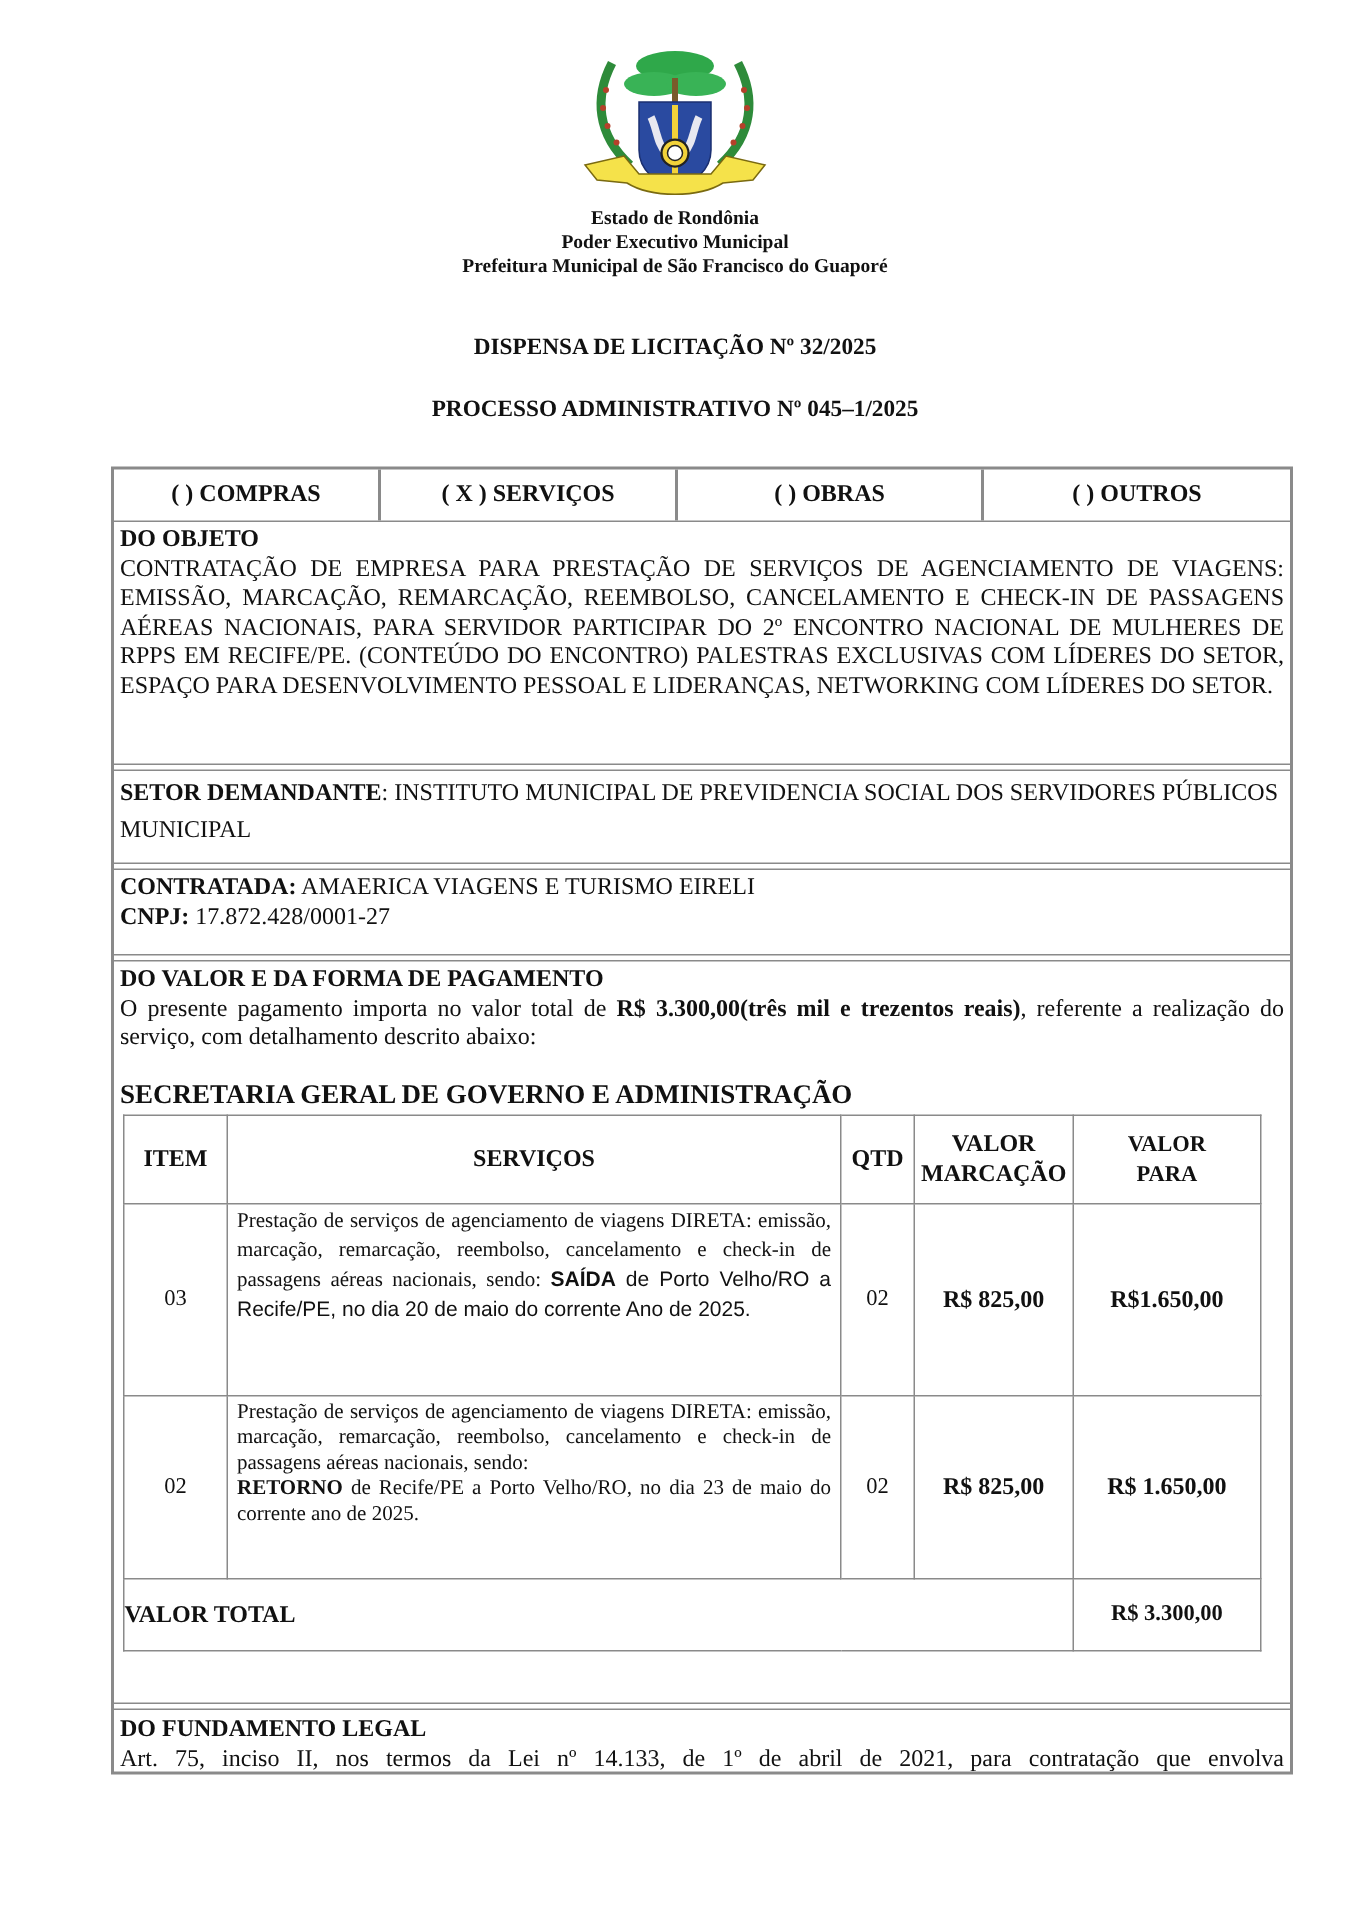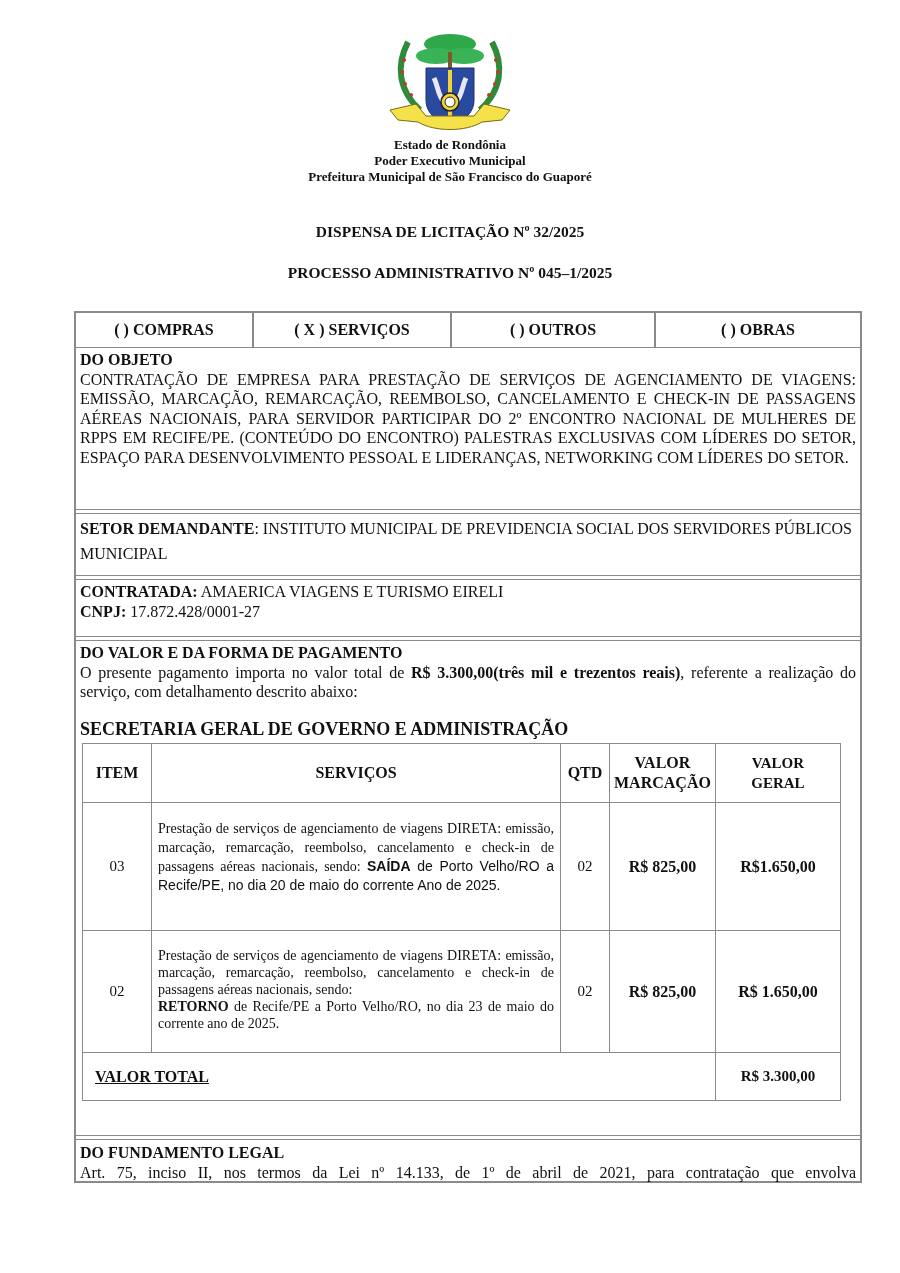--- a/index.html
+++ b/index.html
@@ -18,21 +18,21 @@
 
     .section { position: absolute; left: 0; width: 100%; box-sizing: border-box; padding: 2px 4px 0 4px; font-size: 16px; line-height: 19.5px; }
     .sep { position: absolute; left: 0; width: 100%; height: 5px; border-top: 1px solid #8a8a8a; border-bottom: 1px solid #8a8a8a; box-sizing: border-box; }
     .justify { text-align: justify; text-align-last: left; }
     b { font-weight: bold; }
 
     .items { position: absolute; left: 6px; top: 430px; width: 759px; border-collapse: collapse; font-size: 15px; }
     .items td, .items th { border: 1px solid #8a8a8a; padding: 0 4px; }
     .items th { font-weight: bold; font-size: 16px; text-align: center; line-height: 20px; height: 58px; }
     .items td.c { text-align: center; }
-    .items td.desc { font-size: 14px; line-height: 19px; text-align: justify; padding: 16px 6px; vertical-align: top; }
+    .items td.desc { font-size: 14px; line-height: 19px; text-align: justify; padding: 2px 6px; vertical-align: top; }
     .items td.bold { font-weight: bold; font-size: 16px; }
     .sans { font-family: "Liberation Sans", "DejaVu Sans", sans-serif; font-size: 13px; }
   </style>
 </head>
 <body>
 
 <svg class="emblem" viewBox="0 0 128 106">
 
   <path d="M22 12 C10 35, 12 60, 34 80" fill="none" stroke="#2e8b3a" stroke-width="6"></path>
   <path d="M106 12 C118 35, 116 60, 94 80" fill="none" stroke="#2e8b3a" stroke-width="6"></path>
@@ -65,22 +65,22 @@
 <div class="hdr" style="top:154px;">Poder Executivo Municipal</div>
 <div class="hdr" style="top:170px;">Prefeitura Municipal de São Francisco do Guaporé</div>
 
 <div class="title" style="top:223px;">DISPENSA DE LICITAÇÃO Nº 32/2025</div>
 <div class="title" style="top:264px;">PROCESSO ADMINISTRATIVO Nº 045–1/2025</div>
 
 <div class="frame">
   <div class="type-row">
     <div class="type-cell" style="width:178px;">(  )  COMPRAS</div>
     <div class="type-cell" style="width:198px;">( X ) SERVIÇOS</div>
+    <div class="type-cell" style="width:204px;">(   ) OBRAS</div>
     <div class="type-cell" style="flex:1;">(  ) OUTROS</div>
-    <div class="type-cell" style="width:204px;">(   ) OBRAS</div>
   </div>
 
   <div class="section" style="top:35px; height:160px;">
     <div><b>DO OBJETO</b></div>
     <div class="justify">CONTRATAÇÃO DE EMPRESA PARA PRESTAÇÃO DE SERVIÇOS DE AGENCIAMENTO DE VIAGENS: EMISSÃO, MARCAÇÃO, REMARCAÇÃO, REEMBOLSO, CANCELAMENTO E CHECK-IN DE PASSAGENS AÉREAS NACIONAIS, PARA SERVIDOR PARTICIPAR DO 2º ENCONTRO NACIONAL DE MULHERES DE RPPS EM RECIFE/PE. (CONTEÚDO DO ENCONTRO) PALESTRAS EXCLUSIVAS COM LÍDERES DO SETOR, ESPAÇO PARA DESENVOLVIMENTO PESSOAL E LIDERANÇAS, NETWORKING COM LÍDERES DO SETOR.</div>
   </div>
   <div class="sep" style="top:196px;"></div>
 
   <div class="section" style="top:201px; height:62px; line-height:25px;">
     <b>SETOR DEMANDANTE</b><span>: INSTITUTO MUNICIPAL DE PREVIDENCIA SOCIAL DOS SERVIDORES PÚBLICOS MUNICIPAL</span>
@@ -104,42 +104,42 @@
         <tr>
       <th style="width:60px;">ITEM</th>
       <th style="width:400px;">SERVIÇOS</th>
       <th style="width:40px;">QTD</th>
       <th style="width:92px;">
             <div>VALOR</div>
             <div>MARCAÇÃO</div>
           </th>
       <th style="font-size:15px;">
             <div>VALOR</div>
-            <div>GERAL</div>
+            <div>PARA</div>
           </th>
     </tr>
     <tr style="height:128px;">
       <td class="c">03</td>
       <td class="desc"><span>Prestação de serviços de agenciamento de viagens DIRETA: emissão, marcação, remarcação, reembolso, cancelamento e check-in de passagens aéreas nacionais, sendo: </span><b class="sans" style="font-size:14px;">SAÍDA</b><span class="sans" style="font-size:14px;"> de Porto Velho/RO a Recife/PE, no dia 20 de maio do corrente Ano de 2025.</span></td>
       <td class="c">02</td>
       <td class="c bold" style="padding:0 1px;">R$ 825,00</td>
       <td class="c bold" style="padding:0 1px;">R$1.650,00</td>
     </tr>
     <tr style="height:122px;">
       <td class="c">02</td>
       <td class="desc" style="line-height:17px;">
             <div>Prestação de serviços de agenciamento de viagens DIRETA: emissão, marcação, remarcação, reembolso, cancelamento e check-in de passagens aéreas nacionais, sendo:</div>
             <div><b>RETORNO</b><span> de Recife/PE a Porto Velho/RO, no dia 23 de maio do corrente ano de 2025.</span></div>
           </td>
       <td class="c">02</td>
       <td class="c bold">R$ 825,00</td>
       <td class="c bold">R$ 1.650,00</td>
     </tr>
     <tr style="height:48px;">
-      <td colspan="4" style="font-weight:bold; font-size:16px; padding-left:12px;text-decoration:underline;">VALOR TOTAL</td>
+      <td colspan="4" style="font-weight:bold; font-size:16px; padding-left:0;">VALOR TOTAL</td>
       <td class="c bold" style="font-size:15px;">R$ 3.300,00</td>
     </tr>
   </tbody>
     </table>
 
   <div class="sep" style="top:822px;"></div>
   <div class="section" style="top:828px; height:42px;">
     <div><b>DO FUNDAMENTO LEGAL</b></div>
     <div class="justify" style="text-align-last: justify; white-space: nowrap;">Art. 75, inciso II, nos termos da Lei nº 14.133, de 1º de abril de 2021, para contratação que envolva</div>
   </div>

